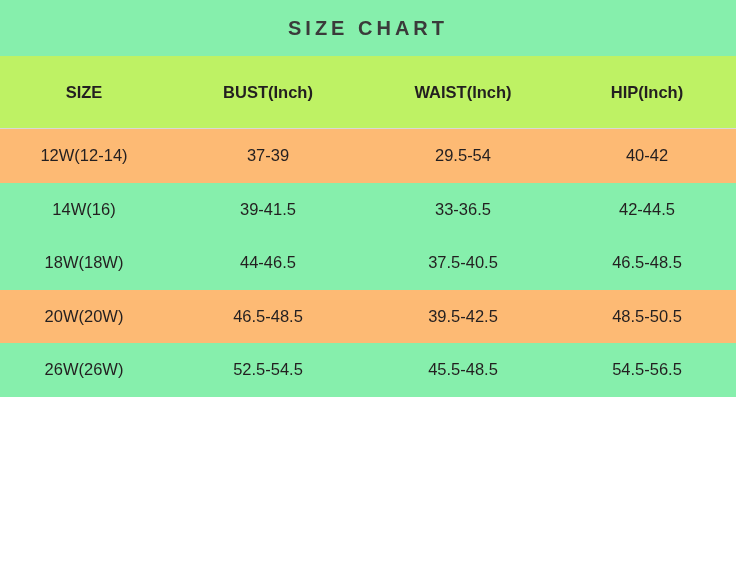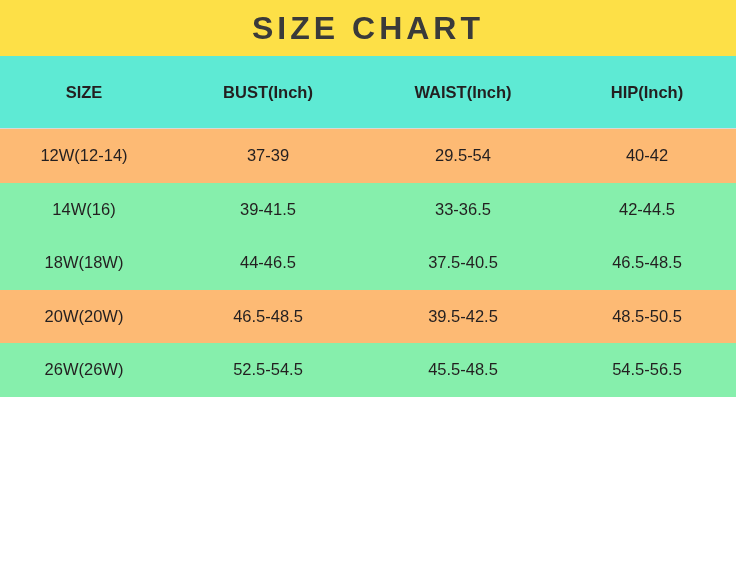--- a/index.html
+++ b/index.html
@@ -16,45 +16,45 @@
   }
   .chart-wrap {
     width: 736px;
     height: 570px;
     display: flex;
     flex-direction: column;
     background: #ffffff;
   }
   .chart-title {
     height: 56px;
-    background: #fde047;
+    background: #86efac;
     display: flex;
     align-items: center;
     justify-content: center;
-    font-size: 32px;
+    font-size: 20px;
     font-weight: bold;
     letter-spacing: 4px;
     color: #3a3a3a;
   }
   table.size-table {
     width: 736px;
     border-collapse: collapse;
     table-layout: fixed;
   }
   table.size-table th,
   table.size-table td {
     text-align: center;
     font-weight: normal;
     color: #231f20;
   }
   table.size-table thead th {
     height: 70px;
     font-size: 16.5px;
     font-weight: bold;
-    background: #5eead4;
+    background: #bef264;
     border-bottom: 1px solid #d8d8d8;
     vertical-align: middle;
   }
   table.size-table tbody td {
     height: 51.5px;
     font-size: 16.5px;
     vertical-align: middle;
   }
   table.size-table tbody tr.odd-row td {
     background: #fdba74;

